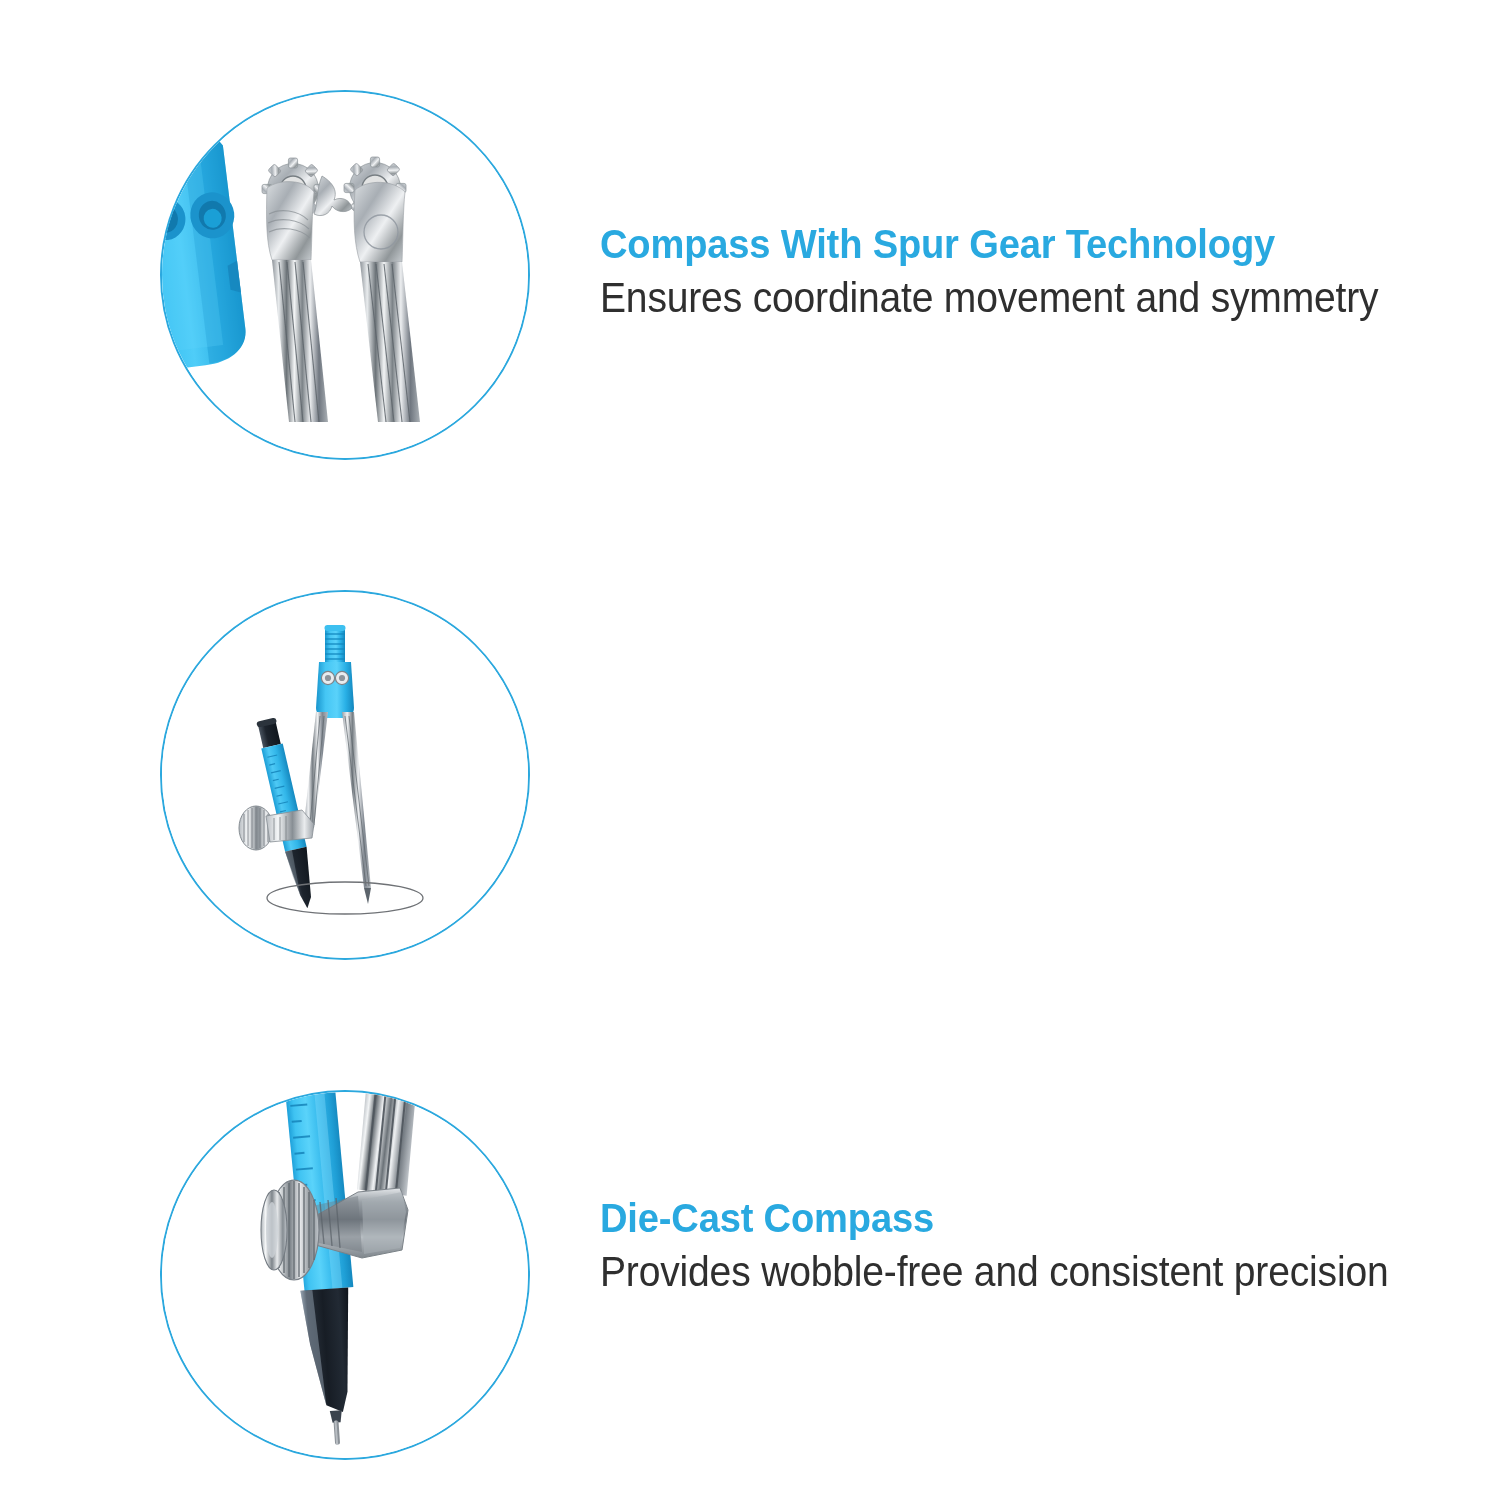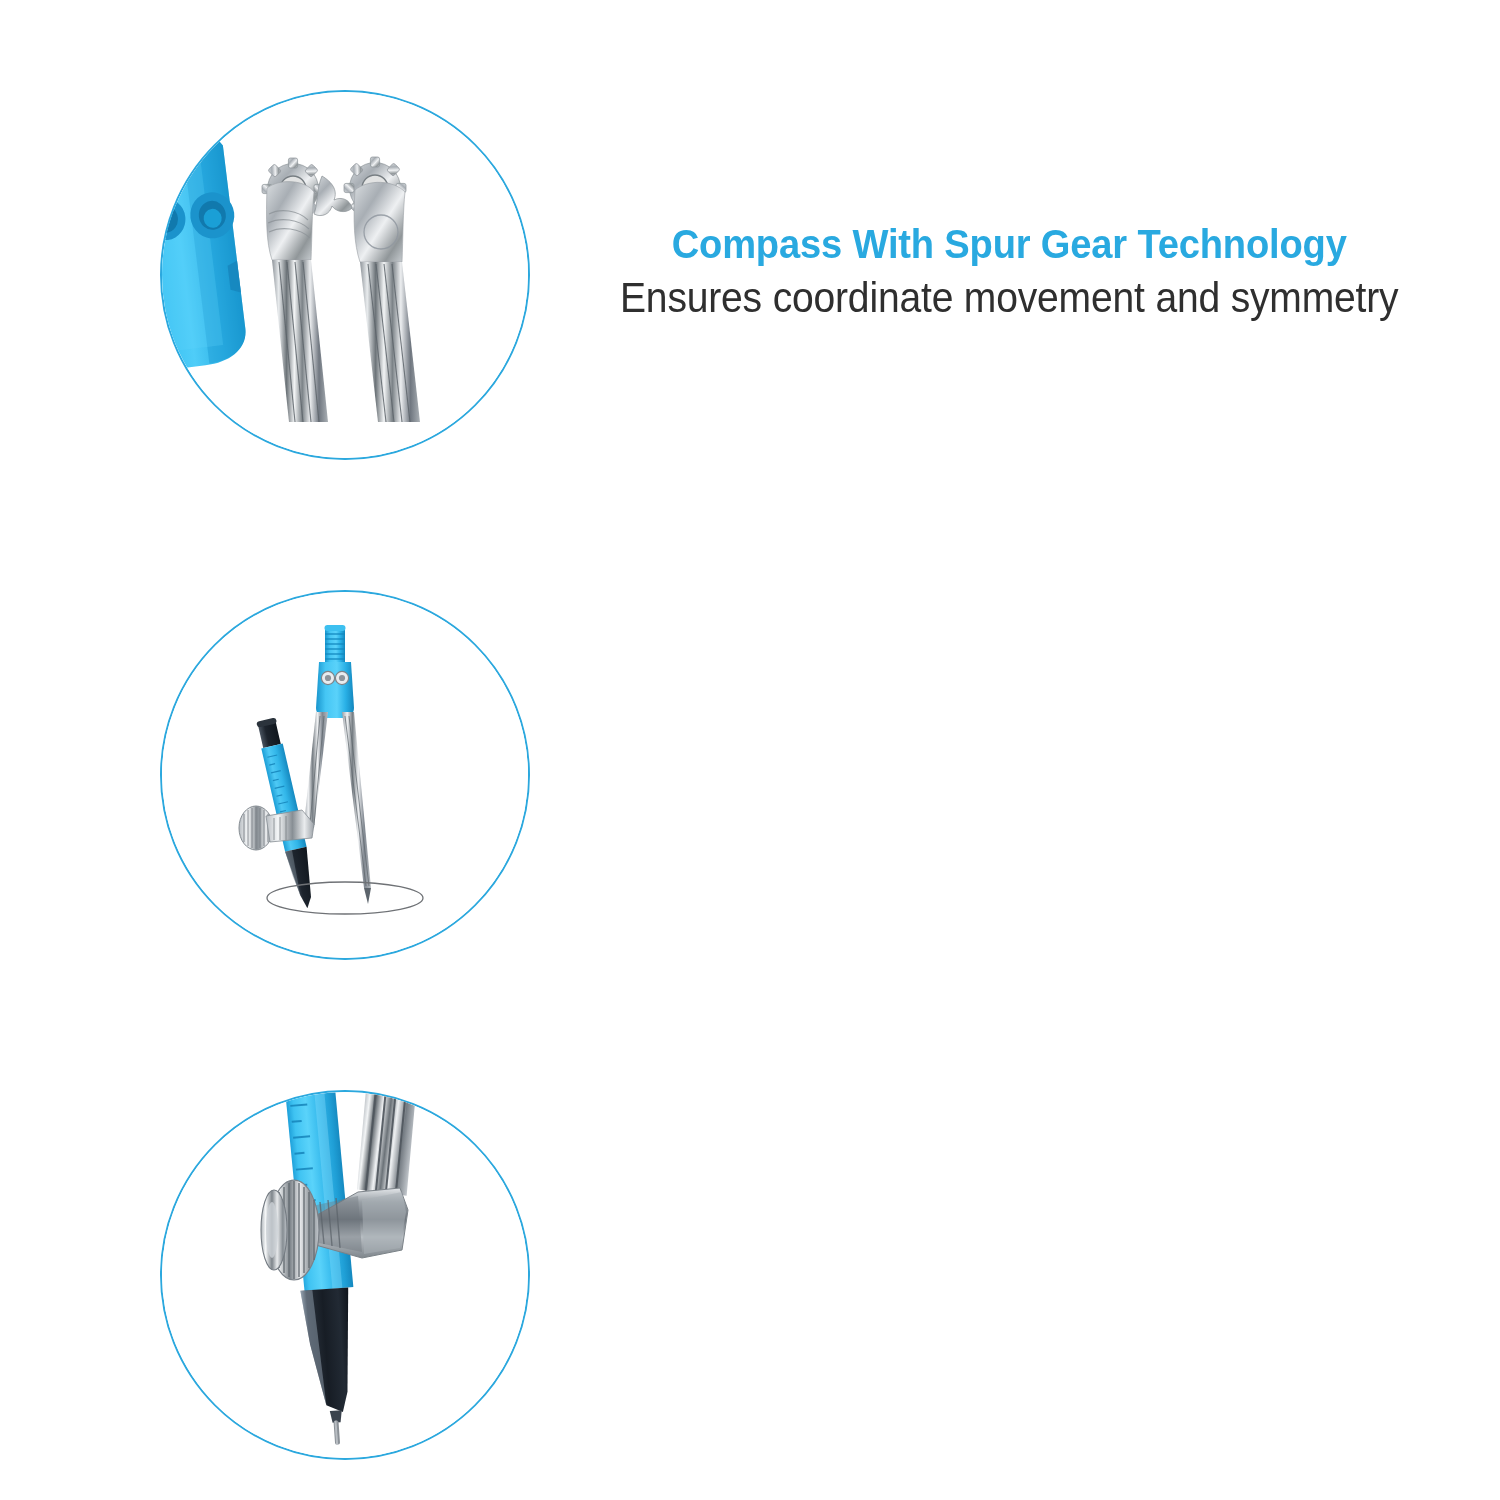--- a/index.html
+++ b/index.html
@@ -21,21 +21,20 @@
     background: #ffffff;
     overflow: hidden;
   }
 
   
   .feature-row {
     position: absolute;
     left: 0;
     width: 1500px;
     height: 500px;
-    text-align: center;
   }
   .row-1 { top: 0px; }
   .row-2 { top: 500px; }
   .row-3 { top: 1000px; }
 
   
   .photo-circle {
     position: absolute;
     left: 160px;
     top: 90px;
@@ -350,20 +349,24 @@
             <line x1="112" y1="226" x2="112" y2="248"></line>
             <line x1="118" y1="225" x2="118" y2="248"></line>
             <line x1="124" y1="224" x2="124" y2="248"></line>
           </g>
         </g>
 
         <ellipse cx="183" cy="306" rx="78" ry="16" fill="none" stroke="#6f7276" stroke-width="1.3"></ellipse>
       </svg>
     </div>
 
+    <div class="feature-text ft-2">
+      <p class="feature-heading">Die-Cast Compass</p>
+      <p class="feature-sub">Provides wobble-free and consistent precision</p>
+    </div>
   </div>
 
   <div class="feature-row row-3">
 
     <div class="photo-circle">
       <svg width="366" height="366" viewBox="0 0 366 366" xmlns="http://www.w3.org/2000/svg">
         <defs>
           <linearGradient id="pencilBlue3" x1="0" y1="0" x2="1" y2="0">
             <stop offset="0%" stop-color="#1c9ed8"></stop>
             <stop offset="14%" stop-color="#3fc3f2"></stop>

